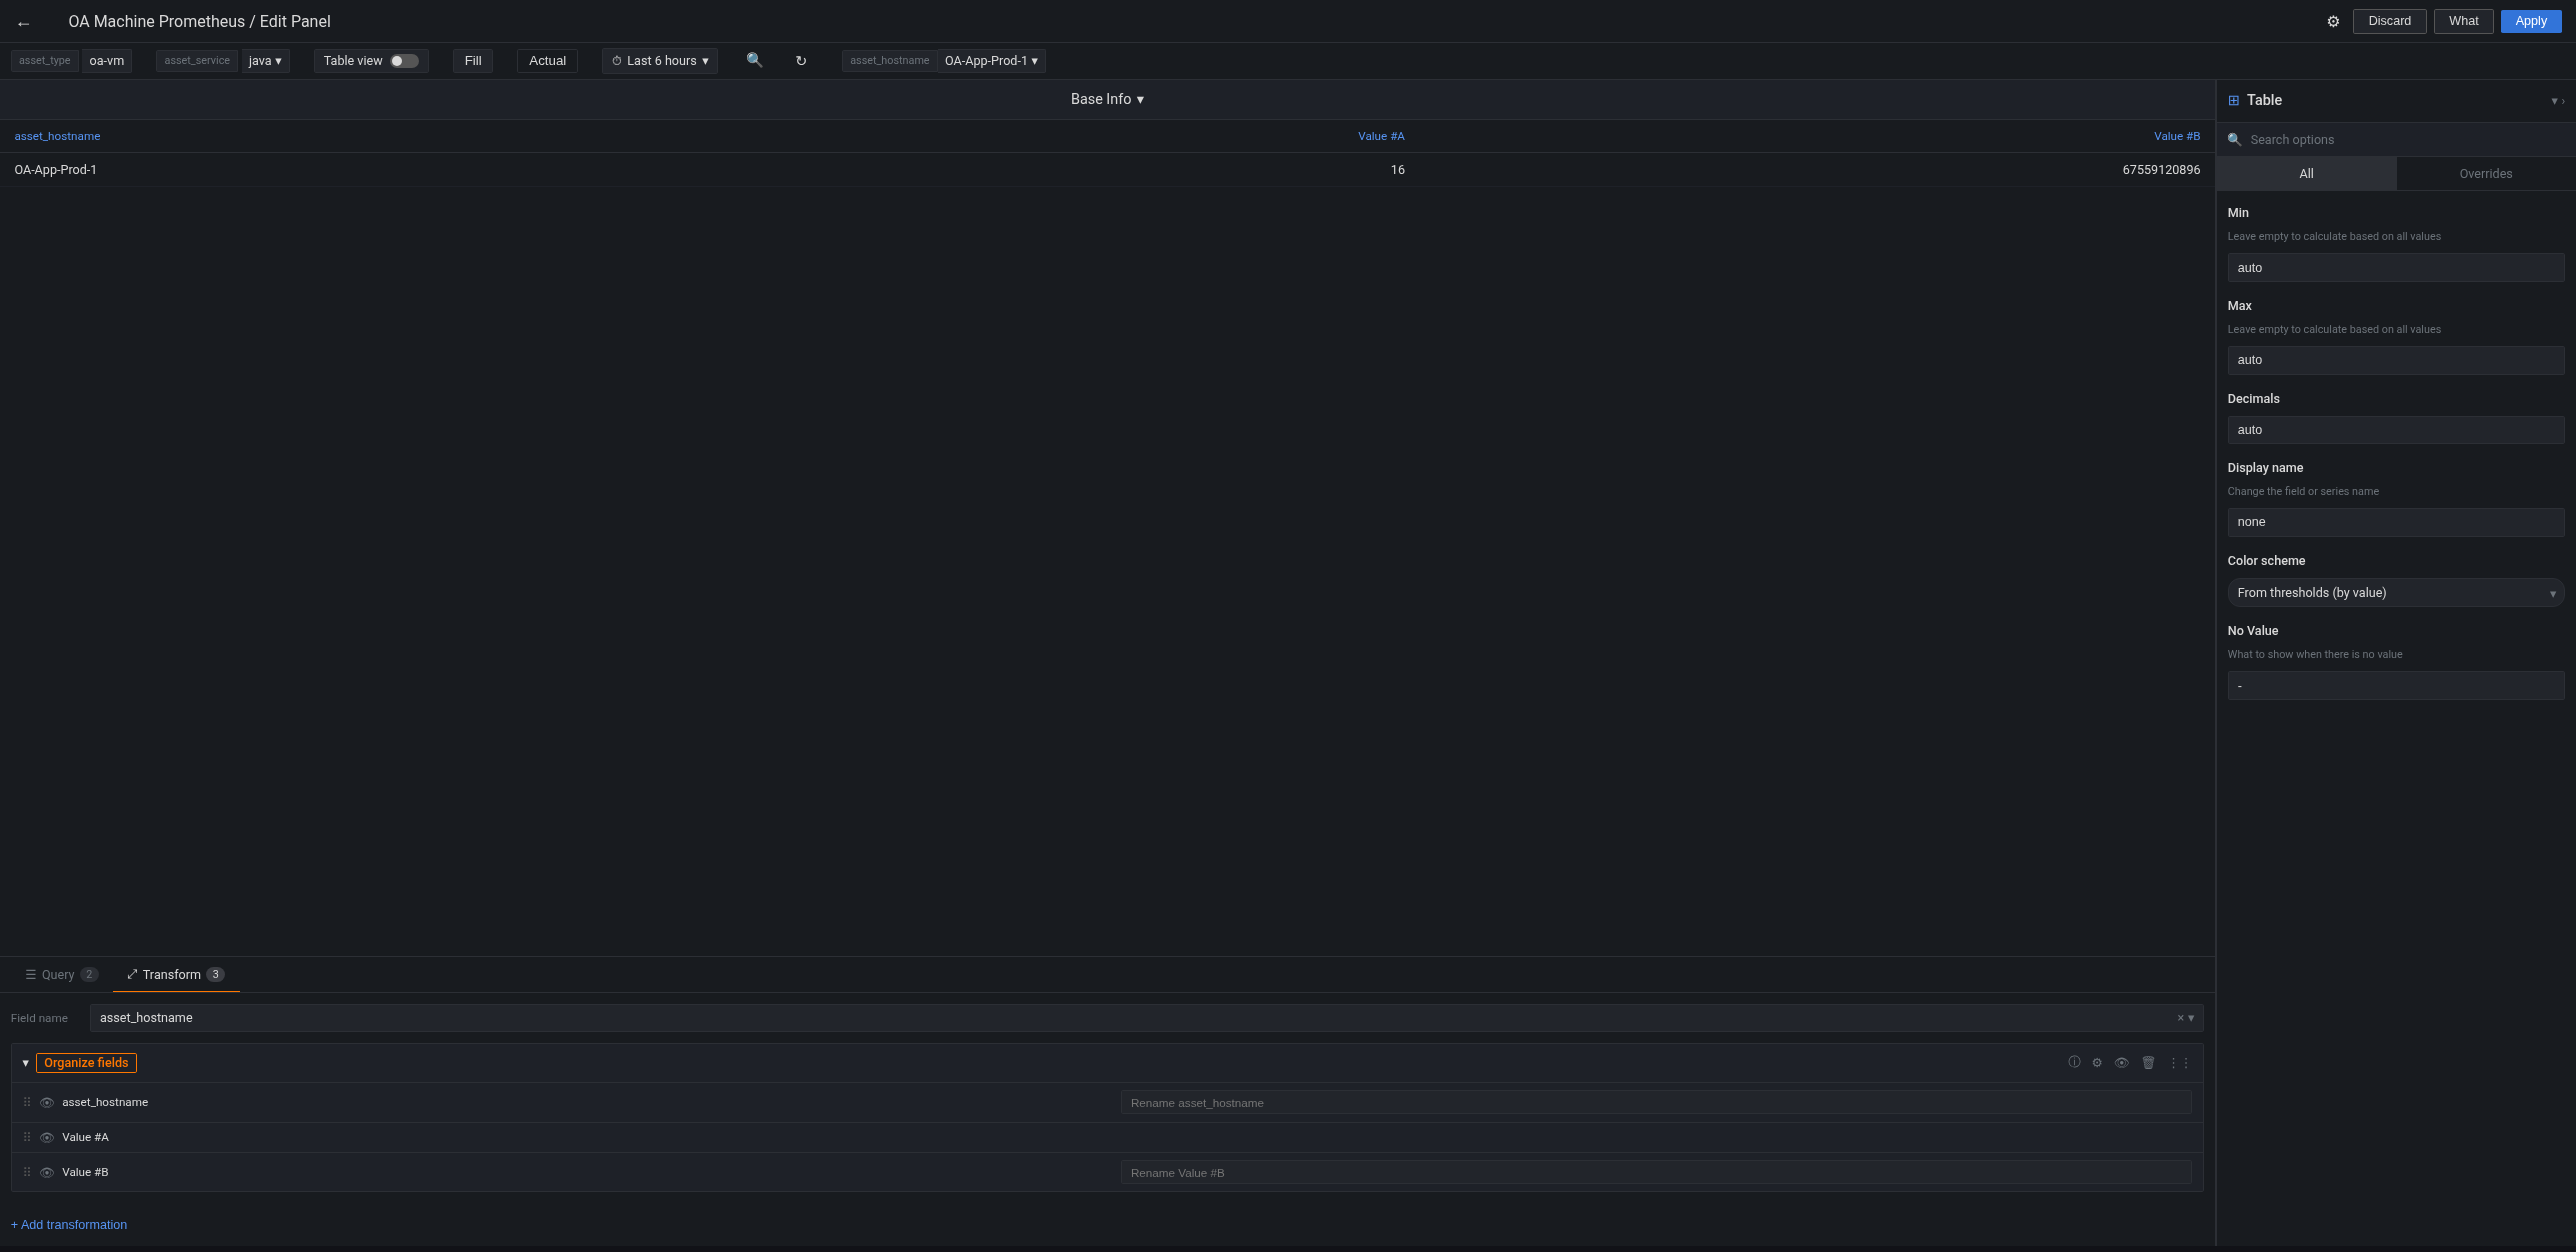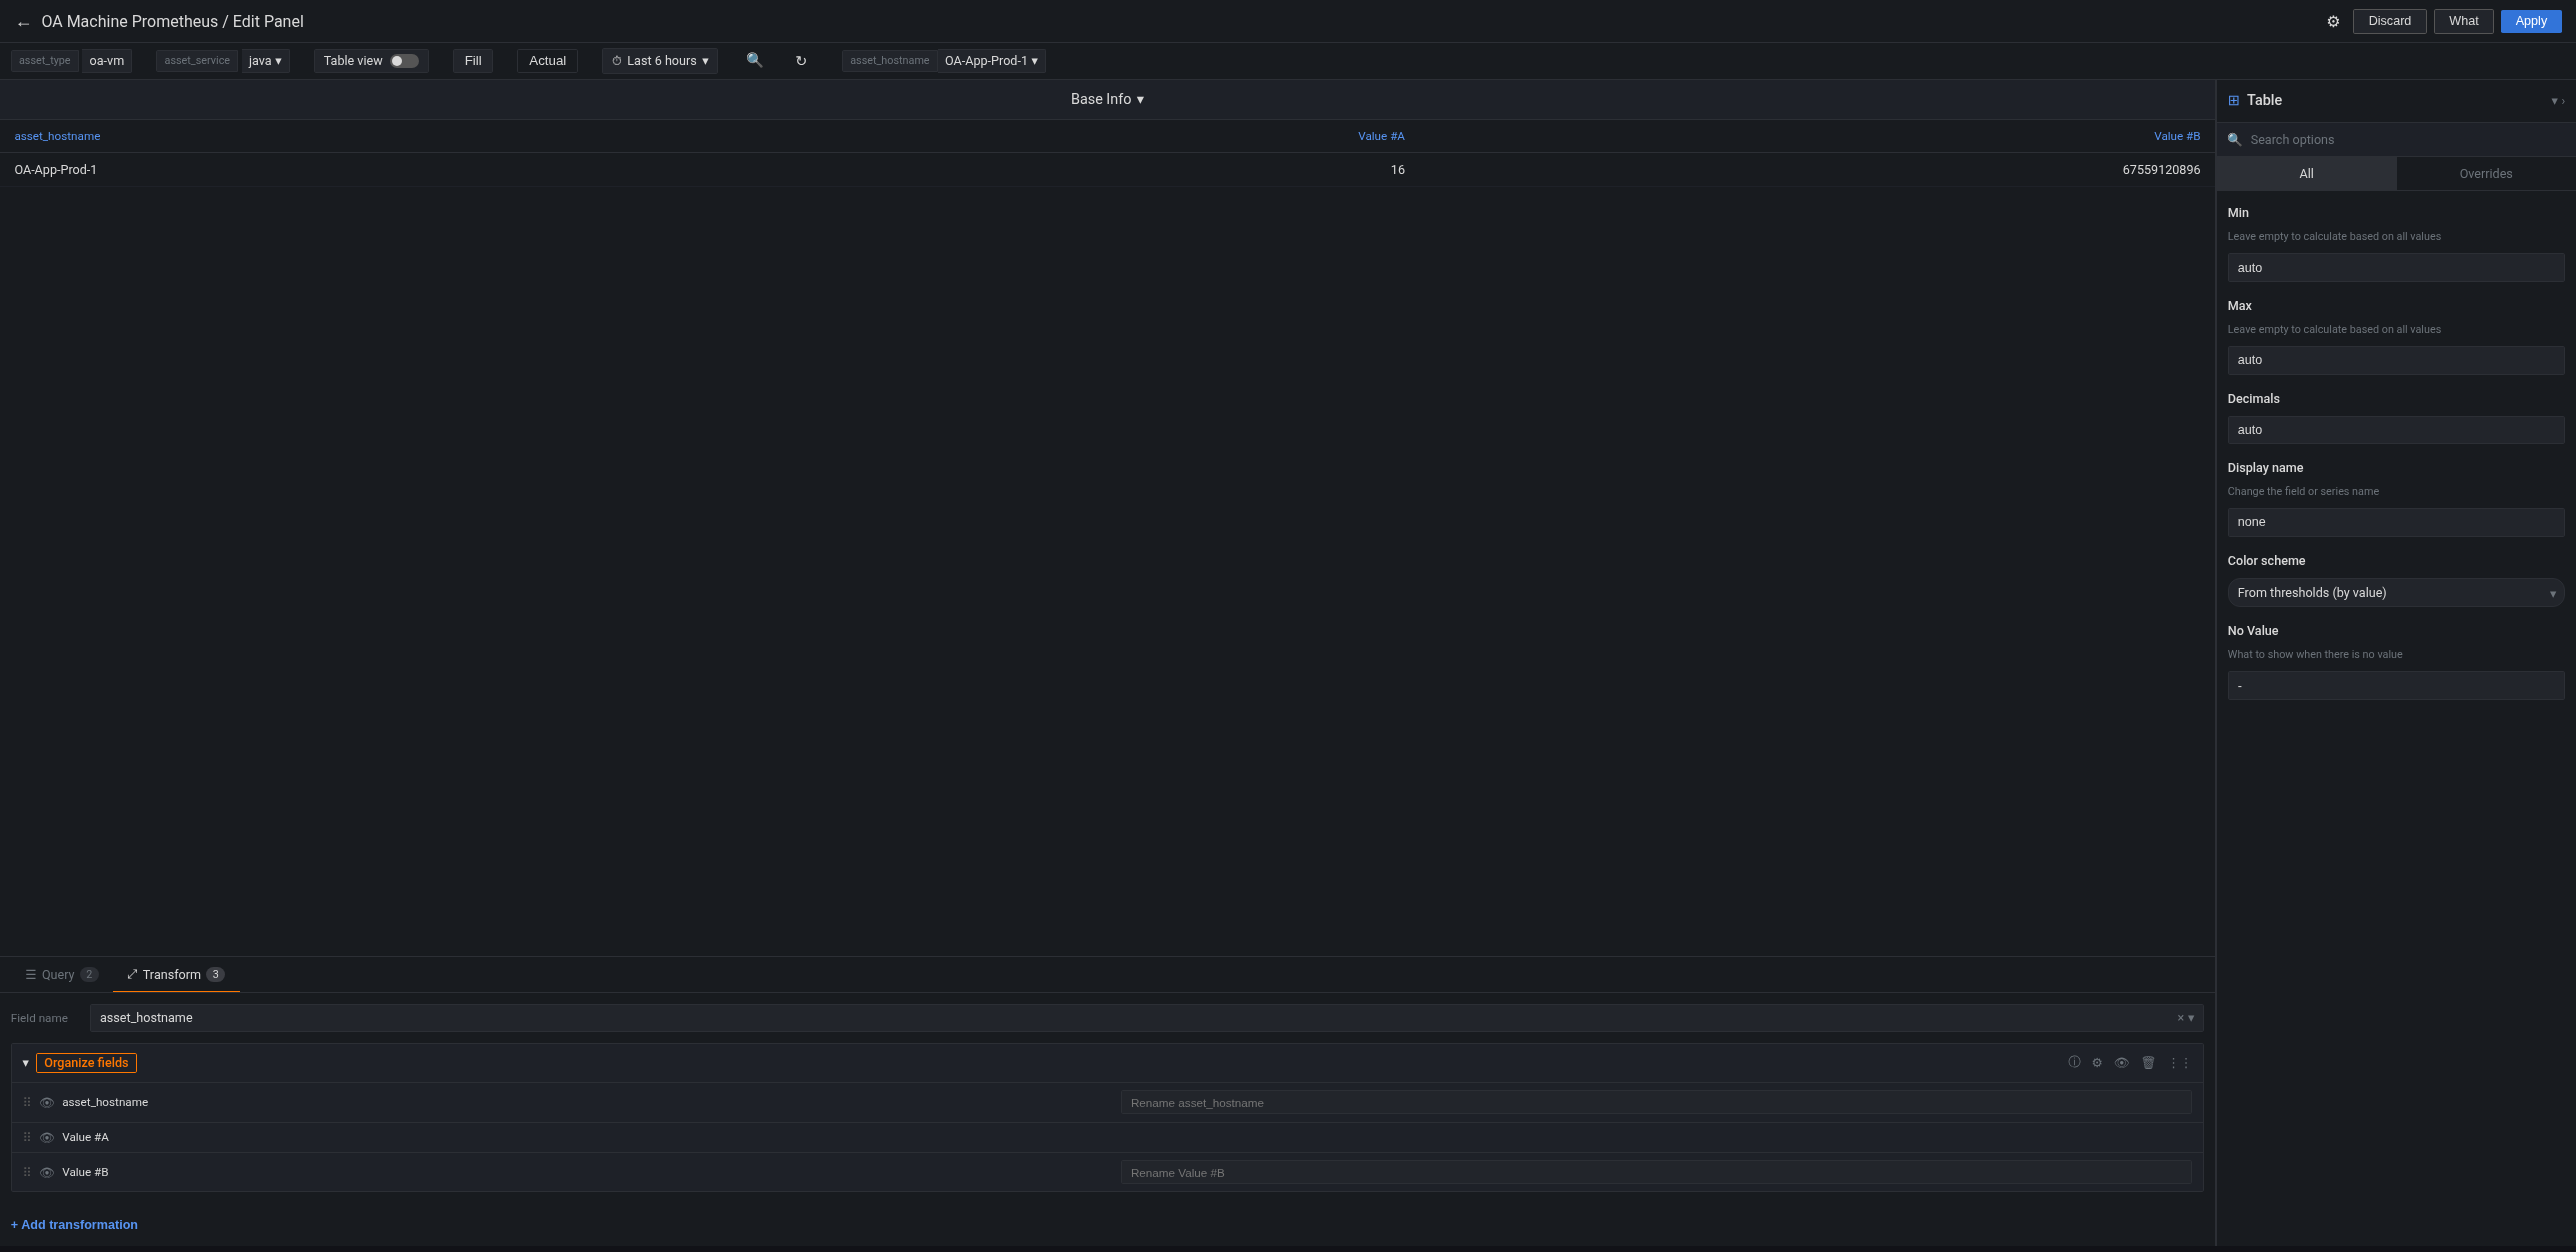--- a/index.html
+++ b/index.html
@@ -28,20 +28,21 @@
     }
     .back-icon {
       color: #d9d9d9;
       font-size: 18px;
       cursor: pointer;
     }
     .page-title {
       font-size: 16px;
       font-weight: 400;
       color: #d9d9d9;
+      margin-left: 27px;
     }
     .top-bar-right {
       display: flex;
       align-items: center;
       gap: 7.2px;
     }
     .btn {
       padding: 4.5px 14.4px;
       border-radius: 1.8px;
       border: none;
@@ -359,21 +360,20 @@
       display: flex;
       align-items: center;
       gap: 7.2px;
       padding: 14.4px 10.8px;
       color: #5794f2;
       cursor: pointer;
       font-size: 12.6px;
       background: #181b1f;
       border: none;
       width: 100%;
-      font-weight: bold;
     }
     
     .right-panel {
       width: 360px;
       background: #181b1f;
       overflow-y: auto;
       border-left: 0.9px solid #2c2f35;
     }
     .right-panel-header {
       display: flex;

